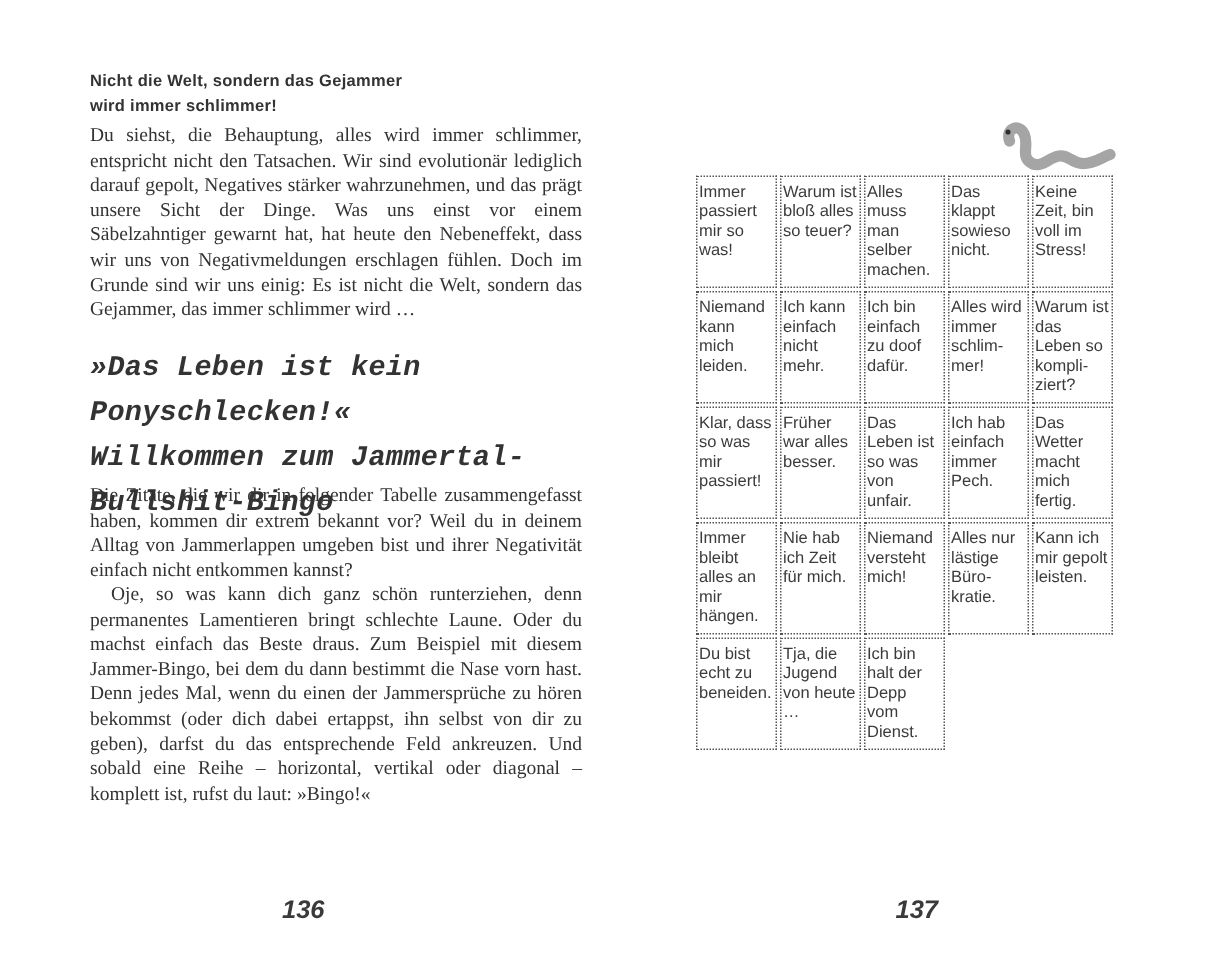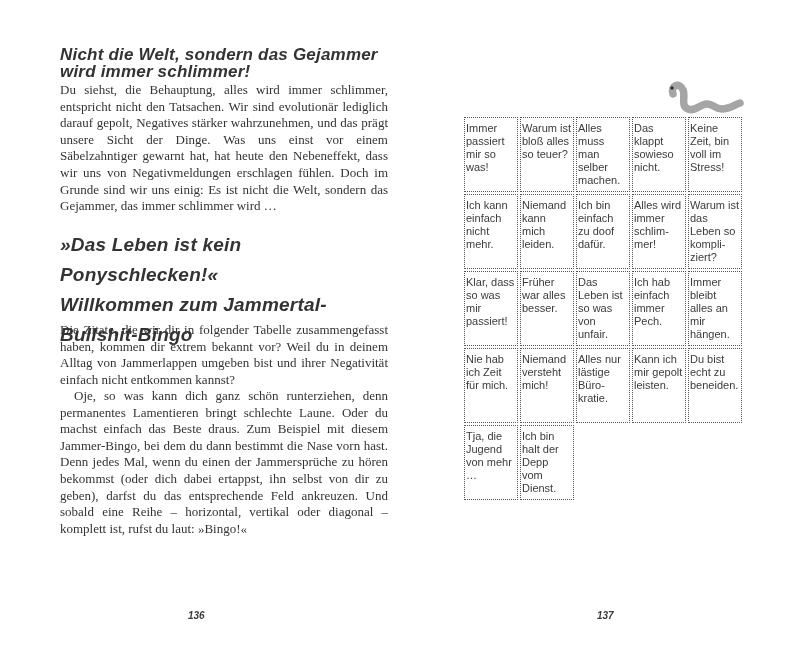--- a/index.html
+++ b/index.html
@@ -10,59 +10,58 @@
     background: #ffffff;
     overflow: hidden;
     color: #3a3a3a;
   }
 
   
   .h1-block {
     position: absolute;
     left: 60px; top: 46px; width: 320px;
     font-family: "Liberation Sans", sans-serif;
-    font-style: italic;
     font-weight: 700;
-    font-size: 17px;
+    font-size: 11px;
     line-height: 17px;
     letter-spacing: 0.2px;
     color: #333333;
   }
   .body-par {
     position: absolute;
     left: 60px; width: 328px;
     font-family: "Liberation Serif", serif;
     font-size: 13px;
     line-height: 16.6px;
     text-align: justify;
     color: #333333;
   }
   .p1 { top: 82px; }
   .p2 { top: 322px; }
   .p3 { top: 388px; text-indent: 14px; }
 
   .h2-block {
     position: absolute;
     left: 60px; top: 230px; width: 340px;
-    font-family: Liberation Sans, sans-serif;
+    font-family: Liberation Mono, monospace;
     font-style: italic;
     font-weight: 700;
     font-size: 19px;
     line-height: 30px;
     letter-spacing: 0.2px;
     color: #333333;
   }
 
   .pagenum {
     position: absolute;
-    top: 610px;
+    top: 597px;
     font-family: "Liberation Sans", sans-serif;
     font-style: italic;
     font-weight: 600;
-    font-size: 10px;
+    font-size: 17px;
     color: #3a3a3a;
   }
   .pagenum.left { left: 188px; }
   .pagenum.right { left: 597px; }
 
   
   .bingo-table {
     position: absolute;
     left: 464px; top: 117px;
     width: 278px;
@@ -121,38 +120,39 @@
       <circle cx="12" cy="8" r="1.7" fill="#2e2e2e"></circle>
     </svg>
 
     <div class="bingo-table">
       <div class="bingo-cell">Immer passiert mir so was!</div>
       <div class="bingo-cell">Warum ist bloß alles so teuer?</div>
       <div class="bingo-cell">Alles muss man selber machen.</div>
       <div class="bingo-cell">Das klappt sowieso nicht.</div>
       <div class="bingo-cell">Keine Zeit, bin voll im Stress!</div>
 
+      <div class="bingo-cell">Niemand kann mich leiden.</div>
       <div class="bingo-cell">Ich kann einfach nicht mehr.</div>
-      <div class="bingo-cell">Niemand kann mich leiden.</div>
       <div class="bingo-cell">Ich bin einfach zu doof dafür.</div>
       <div class="bingo-cell">Alles wird immer schlim­mer!</div>
       <div class="bingo-cell">Warum ist das Leben so kompli­ziert?</div>
 
       <div class="bingo-cell">Klar, dass so was mir passiert!</div>
       <div class="bingo-cell">Früher war alles besser.</div>
       <div class="bingo-cell">Das Leben ist so was von unfair.</div>
       <div class="bingo-cell">Ich hab einfach immer Pech.</div>
 
+      <div class="bingo-cell">Das Wetter macht mich fertig.</div>
       <div class="bingo-cell">Immer bleibt alles an mir hängen.</div>
       <div class="bingo-cell">Nie hab ich Zeit für mich.</div>
       <div class="bingo-cell">Niemand versteht mich!</div>
       <div class="bingo-cell">Alles nur lästige Büro­kratie.</div>
 
       <div class="bingo-cell">Kann ich mir gepolt leisten.</div>
       <div class="bingo-cell">Du bist echt zu benei­den.</div>
-      <div class="bingo-cell">Tja, die Jugend von mehr …</div>
+      <div class="bingo-cell">Tja, die Jugend von heute …</div>
       <div class="bingo-cell">Ich bin halt der Depp vom Dienst.</div>
     </div>
 
     <div class="pagenum right">137</div>
   </div>
 
 </div>
 
 </body></html>

